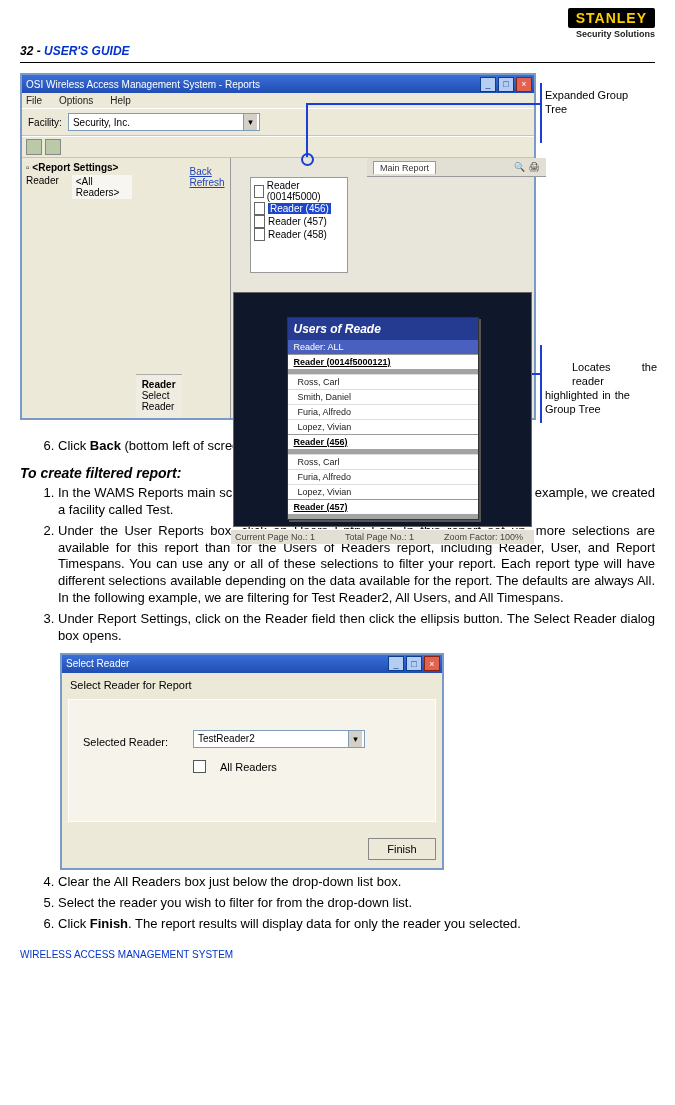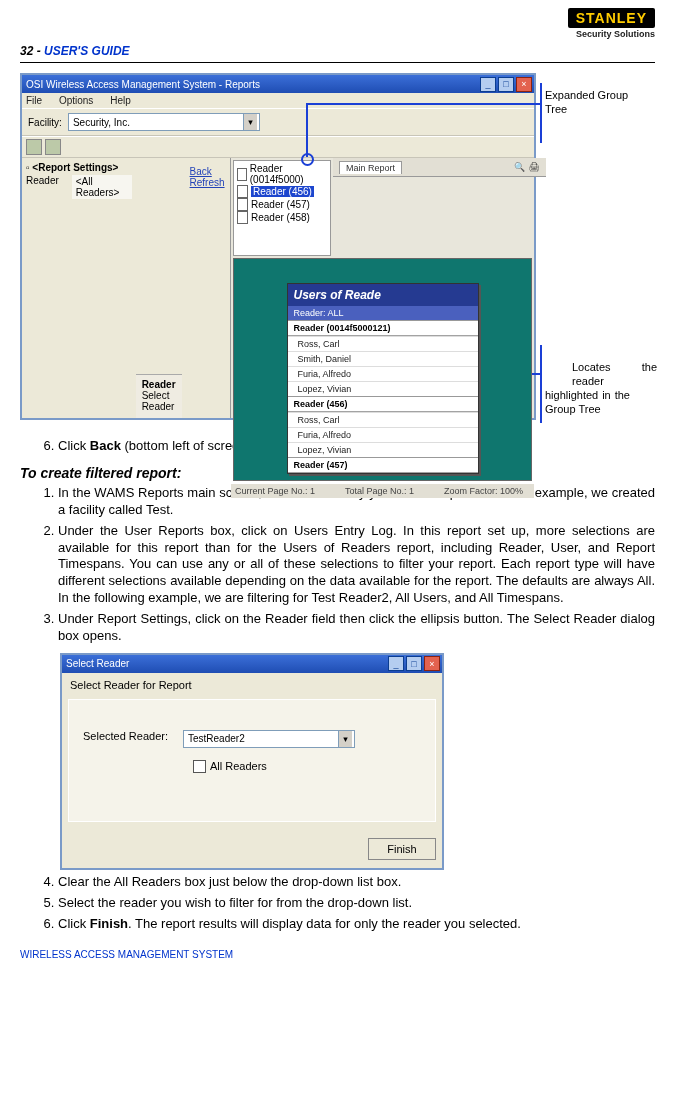--- a/index.html
+++ b/index.html
@@ -103,62 +103,62 @@
   .reader-sel {
     margin-top:auto; padding:4px 6px 6px 6px; border-top:1px solid #aaa;
     background:#efece2;
   }
   .reader-sel b { display:block; font-size:10px; }
   .links { padding:8px 8px 4px 8px; font-size:10px; }
   .links a { color:#2243b8; text-decoration:underline; margin-right:30px; }
 
   .rightpane { flex:1; background:#e8e6db; display:flex; flex-direction:column; }
   .tree {
-    height:90px; background:#fff; border:1px solid #999; margin:2px; padding:2px 3px;
+    height:90px; background:#fff; border:1px solid #999; margin:19px; padding:2px 3px;
     font-size:10px; overflow:hidden; width:90px;
   }
   .tree .item { display:flex; gap:3px; align-items:center; }
   .tree .sel { background:#1d46ce; color:#fff; padding:0 2px; }
   .page-icon { width:9px; height:11px; border:1px solid #666; background:#fff; }
 
   .report-area {
-    flex:1; background:#0f766e; margin:0 2px 2px 2px; position:relative;
+    flex:1; background:#0f172a; margin:0 2px 2px 2px; position:relative;
     display:flex; border:1px solid #666;
   }
   .report-tools { width:100%; height:18px; position:absolute; top:0; left:0;
                   background:#e2dfd4; border-bottom:1px solid #999;
                   display:flex; align-items:center; gap:24px; padding:0 6px;
                   font-size:9px; color:#333;}
   .report-tools .tab { background:#fff; border:1px solid #999; border-bottom:none; padding:1px 6px; }
   .report-page {
     margin:24px auto 6px auto; width:190px; background:#fff; border:1px solid #333;
     box-shadow:2px 2px 0 #555; font-size:9px;
   }
   .rp-header { background:#253a91; color:#fff; font-weight:bold; font-style:italic;
                padding:4px 6px; font-size:12px; text-align:left; }
   .rp-sub { background:#4a60be; color:#fff; padding:2px 6px; font-size:9px; }
   .rp-sec { padding:2px 6px; border-top:1px solid #ddd; font-size:9px; }
-  .rp-sec.title { font-weight:bold; border-top:1px solid #999; border-bottom:1px solid #a3a3a3; }
+  .rp-sec.title { font-weight:bold; border-top:1px solid #999; border-bottom:5px solid #a3a3a3;text-decoration:underline; }
   .rp-sec.name { padding-left:10px; color:#222; }
 
   .statusbar { background:#e2dfd4; padding:2px 4px; font-size:9px; color:#444;
                display:flex; gap:30px; border-top:1px solid #fff;}
 
   
   ol.steps { margin:4px 0 4px 38px; padding:0; }
   ol.steps li { margin-bottom:4px; text-align:justify; line-height:1.3; }
   .section-head { font-weight:bold; font-style:italic; font-size:14px; margin:10px 0 4px 0;}
 
   
   .dlg {
     width:380px; border:2px solid #7a9ac8; background:#ece9d8; margin:8px 0 4px 40px;
     font-size:11px;
   }
   .dlg .panel { background:#f5f3ea; margin:6px; padding:30px 14px 36px 14px; border:1px solid #fff; }
-  .dlg .row { display:flex; align-items:flex-start; margin-bottom:12px; }
+  .dlg .row { display:flex; align-items:flex-end; gap:10px; margin-bottom:12px; }
   .checkbox {
     width:11px; height:11px; border:1px solid #555; background:#fff; display:inline-block;
     margin-right:4px; vertical-align:middle;
   }
   .finish {
     width:66px; height:20px; margin-left:auto; margin-right:6px; margin-top:10px;
     background:#ece9d8; border:1px solid #888; font-size:11px;
     display:flex; align-items:center; justify-content:center;
   }
 

